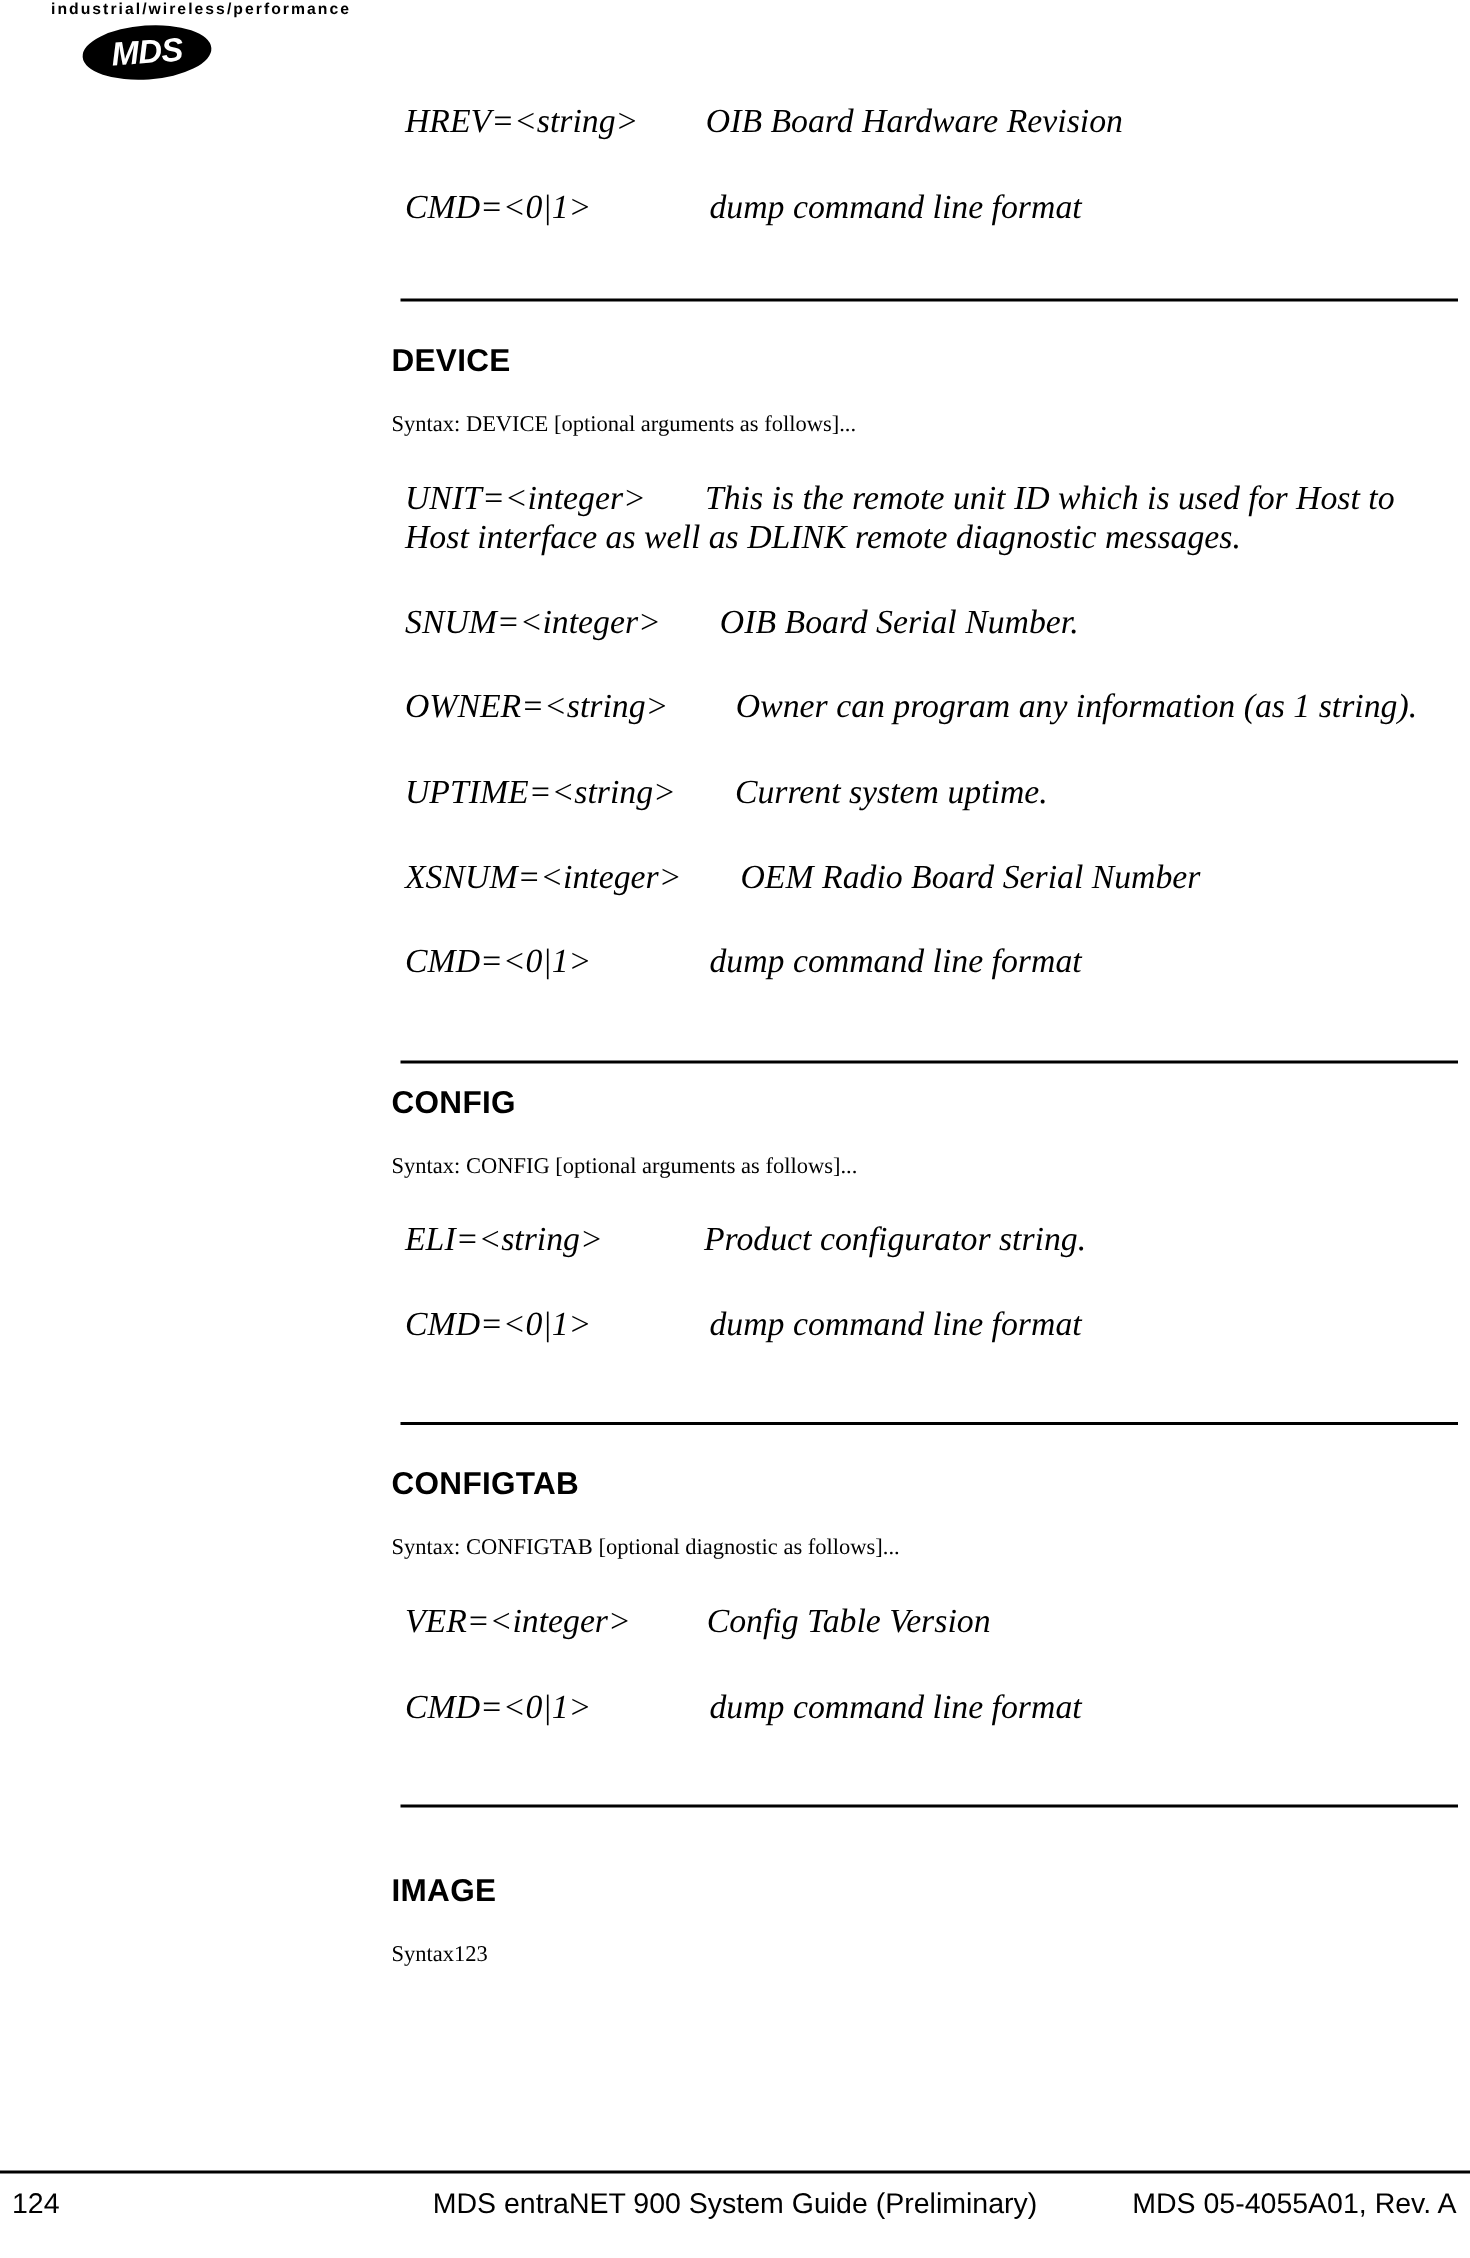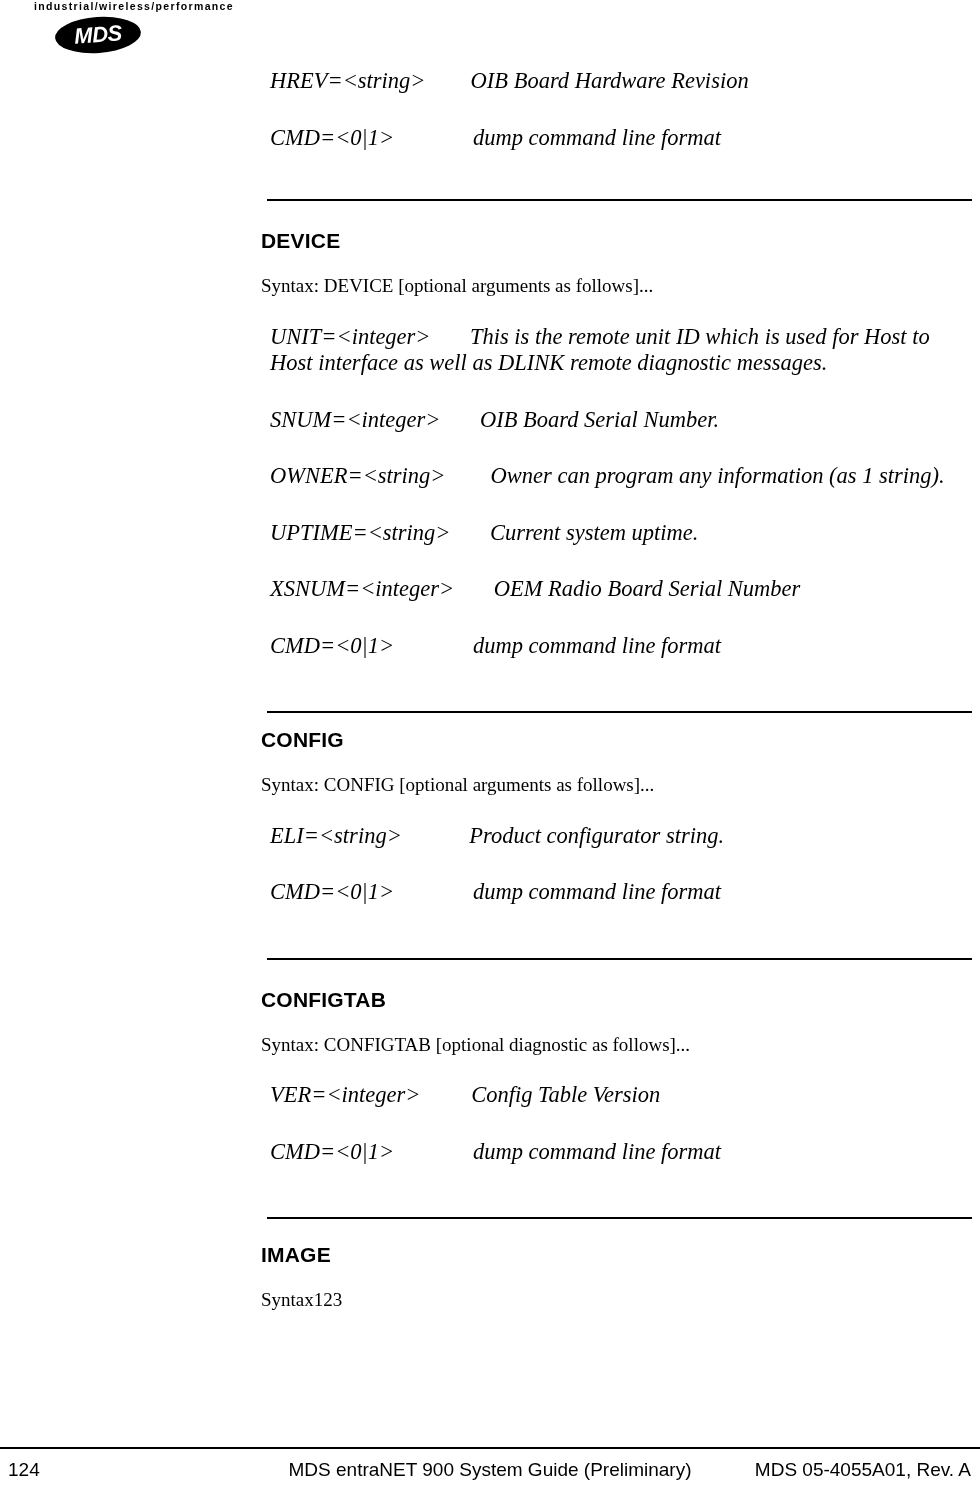--- a/index.html
+++ b/index.html
@@ -90,21 +90,21 @@
   .arg {           
     padding-left: 9px;
     margin-bottom: 30px;
     font-style: italic;
   }
   .arg:last-child { margin-bottom: 0; }
 
   .arg .desc-pad { white-space: pre; }
 
   .syntax-line {
-    font-size: 19px;
+    font-size: 15px;
     line-height: 1.18;
     margin: 0 0 26px 0;
     padding: 0;
   }
 
   
   .section-rule {
     border: 0;
     border-top: 2.2px solid #000000;
     margin: 0;
@@ -193,21 +193,21 @@
     <h2 class="section-head" style="margin-top: 15px;">CONFIG</h2>
     <p class="syntax-line" style="margin-top: 22px;">Syntax: CONFIG [optional arguments as follows]...</p>
     <p class="param-line arg"><span>ELI=&lt;string&gt;</span><span class="desc-pad">            </span><span>Product configurator string.</span></p>
     <p class="param-line arg"><span>CMD=&lt;0|1&gt;</span><span class="desc-pad">              </span><span>dump command line format</span></p>
     <hr class="section-rule" style="margin-top: 52px;">
     <h2 class="section-head" style="margin-top: 28px;">CONFIGTAB</h2>
     <p class="syntax-line" style="margin-top: 22px;">Syntax: CONFIGTAB [optional diagnostic as follows]...</p>
     <p class="param-line arg"><span>VER=&lt;integer&gt;</span><span class="desc-pad">         </span><span>Config Table Version</span></p>
     <p class="param-line arg"><span>CMD=&lt;0|1&gt;</span><span class="desc-pad">              </span><span>dump command line format</span></p>
     <hr class="section-rule" style="margin-top: 52px;">
-    <h2 class="section-head" style="margin-top: 24px;">IMAGE</h2>
+    <h2 class="section-head" style="margin-top: 44px;">IMAGE</h2>
     <p class="syntax-line" style="margin-top: 22px;">Syntax123</p>
   </div>
 
 <div id="footer">
   <hr id="footer-rule">
   <div id="footer-inner">
     <span id="footer-page">124</span>
     <span id="footer-title">MDS entraNET 900 System Guide (Preliminary)</span>
     <span id="footer-doc">MDS 05-4055A01, Rev. A</span>
   </div>

